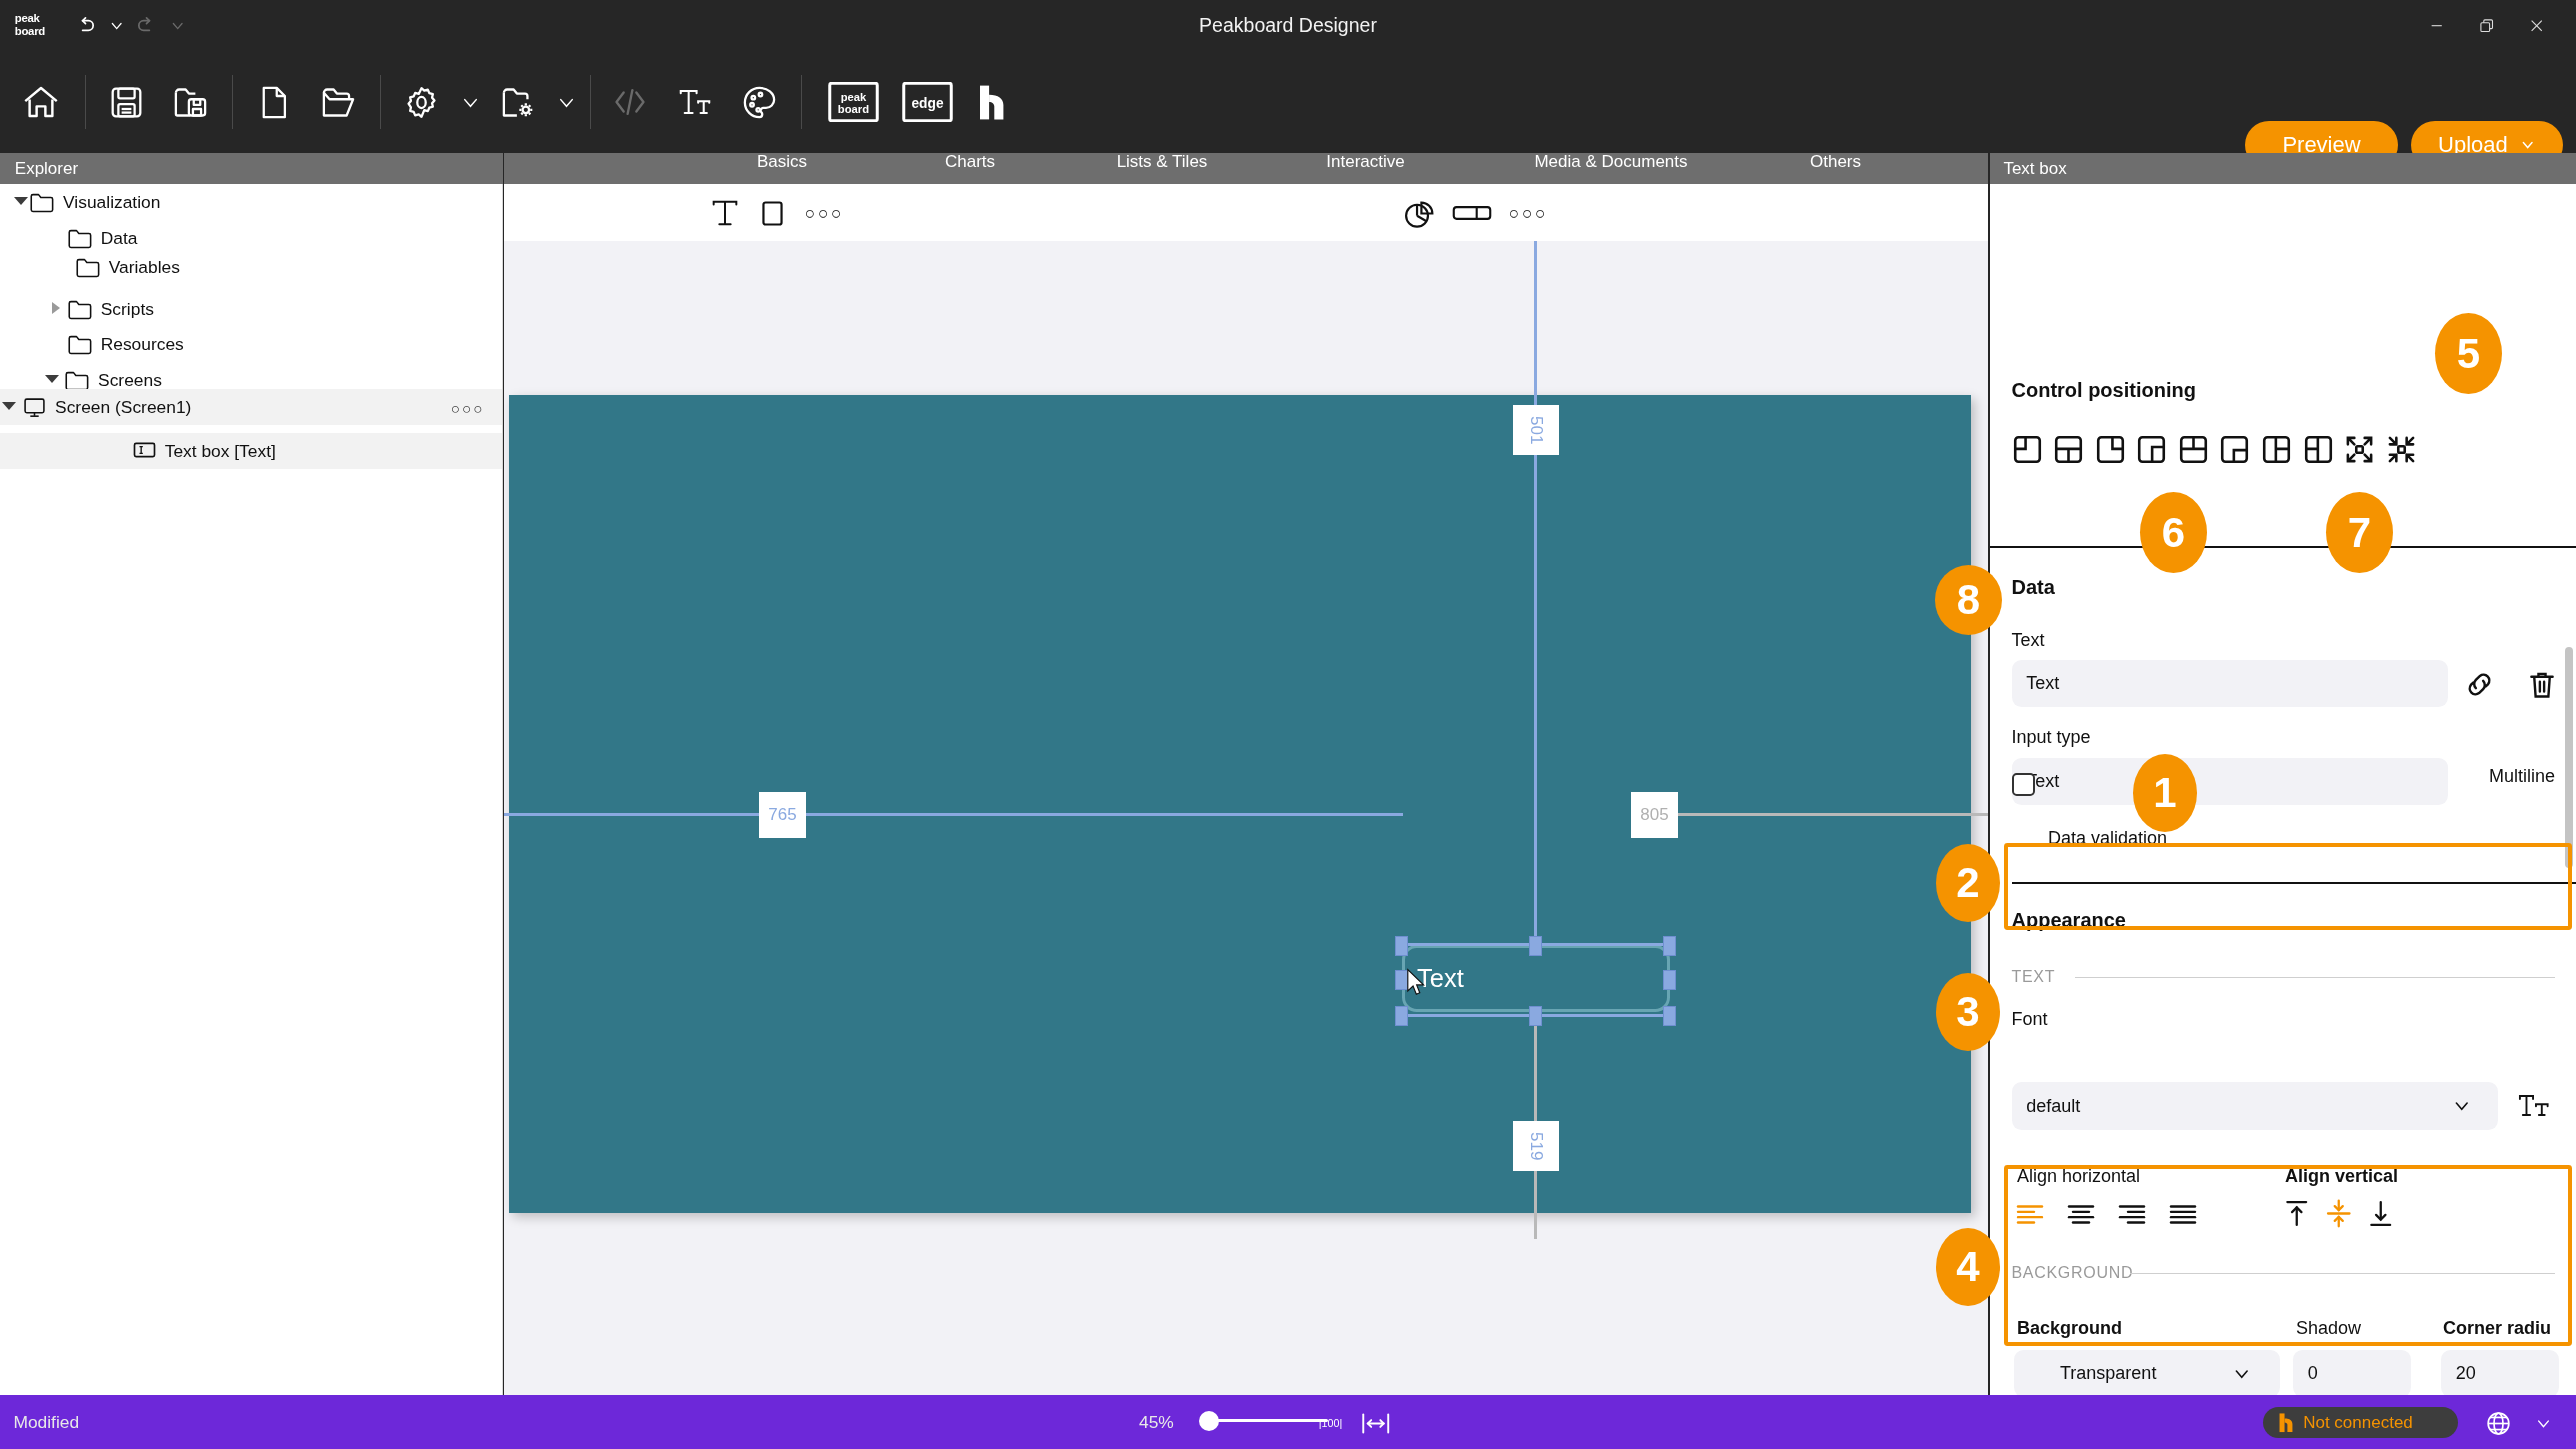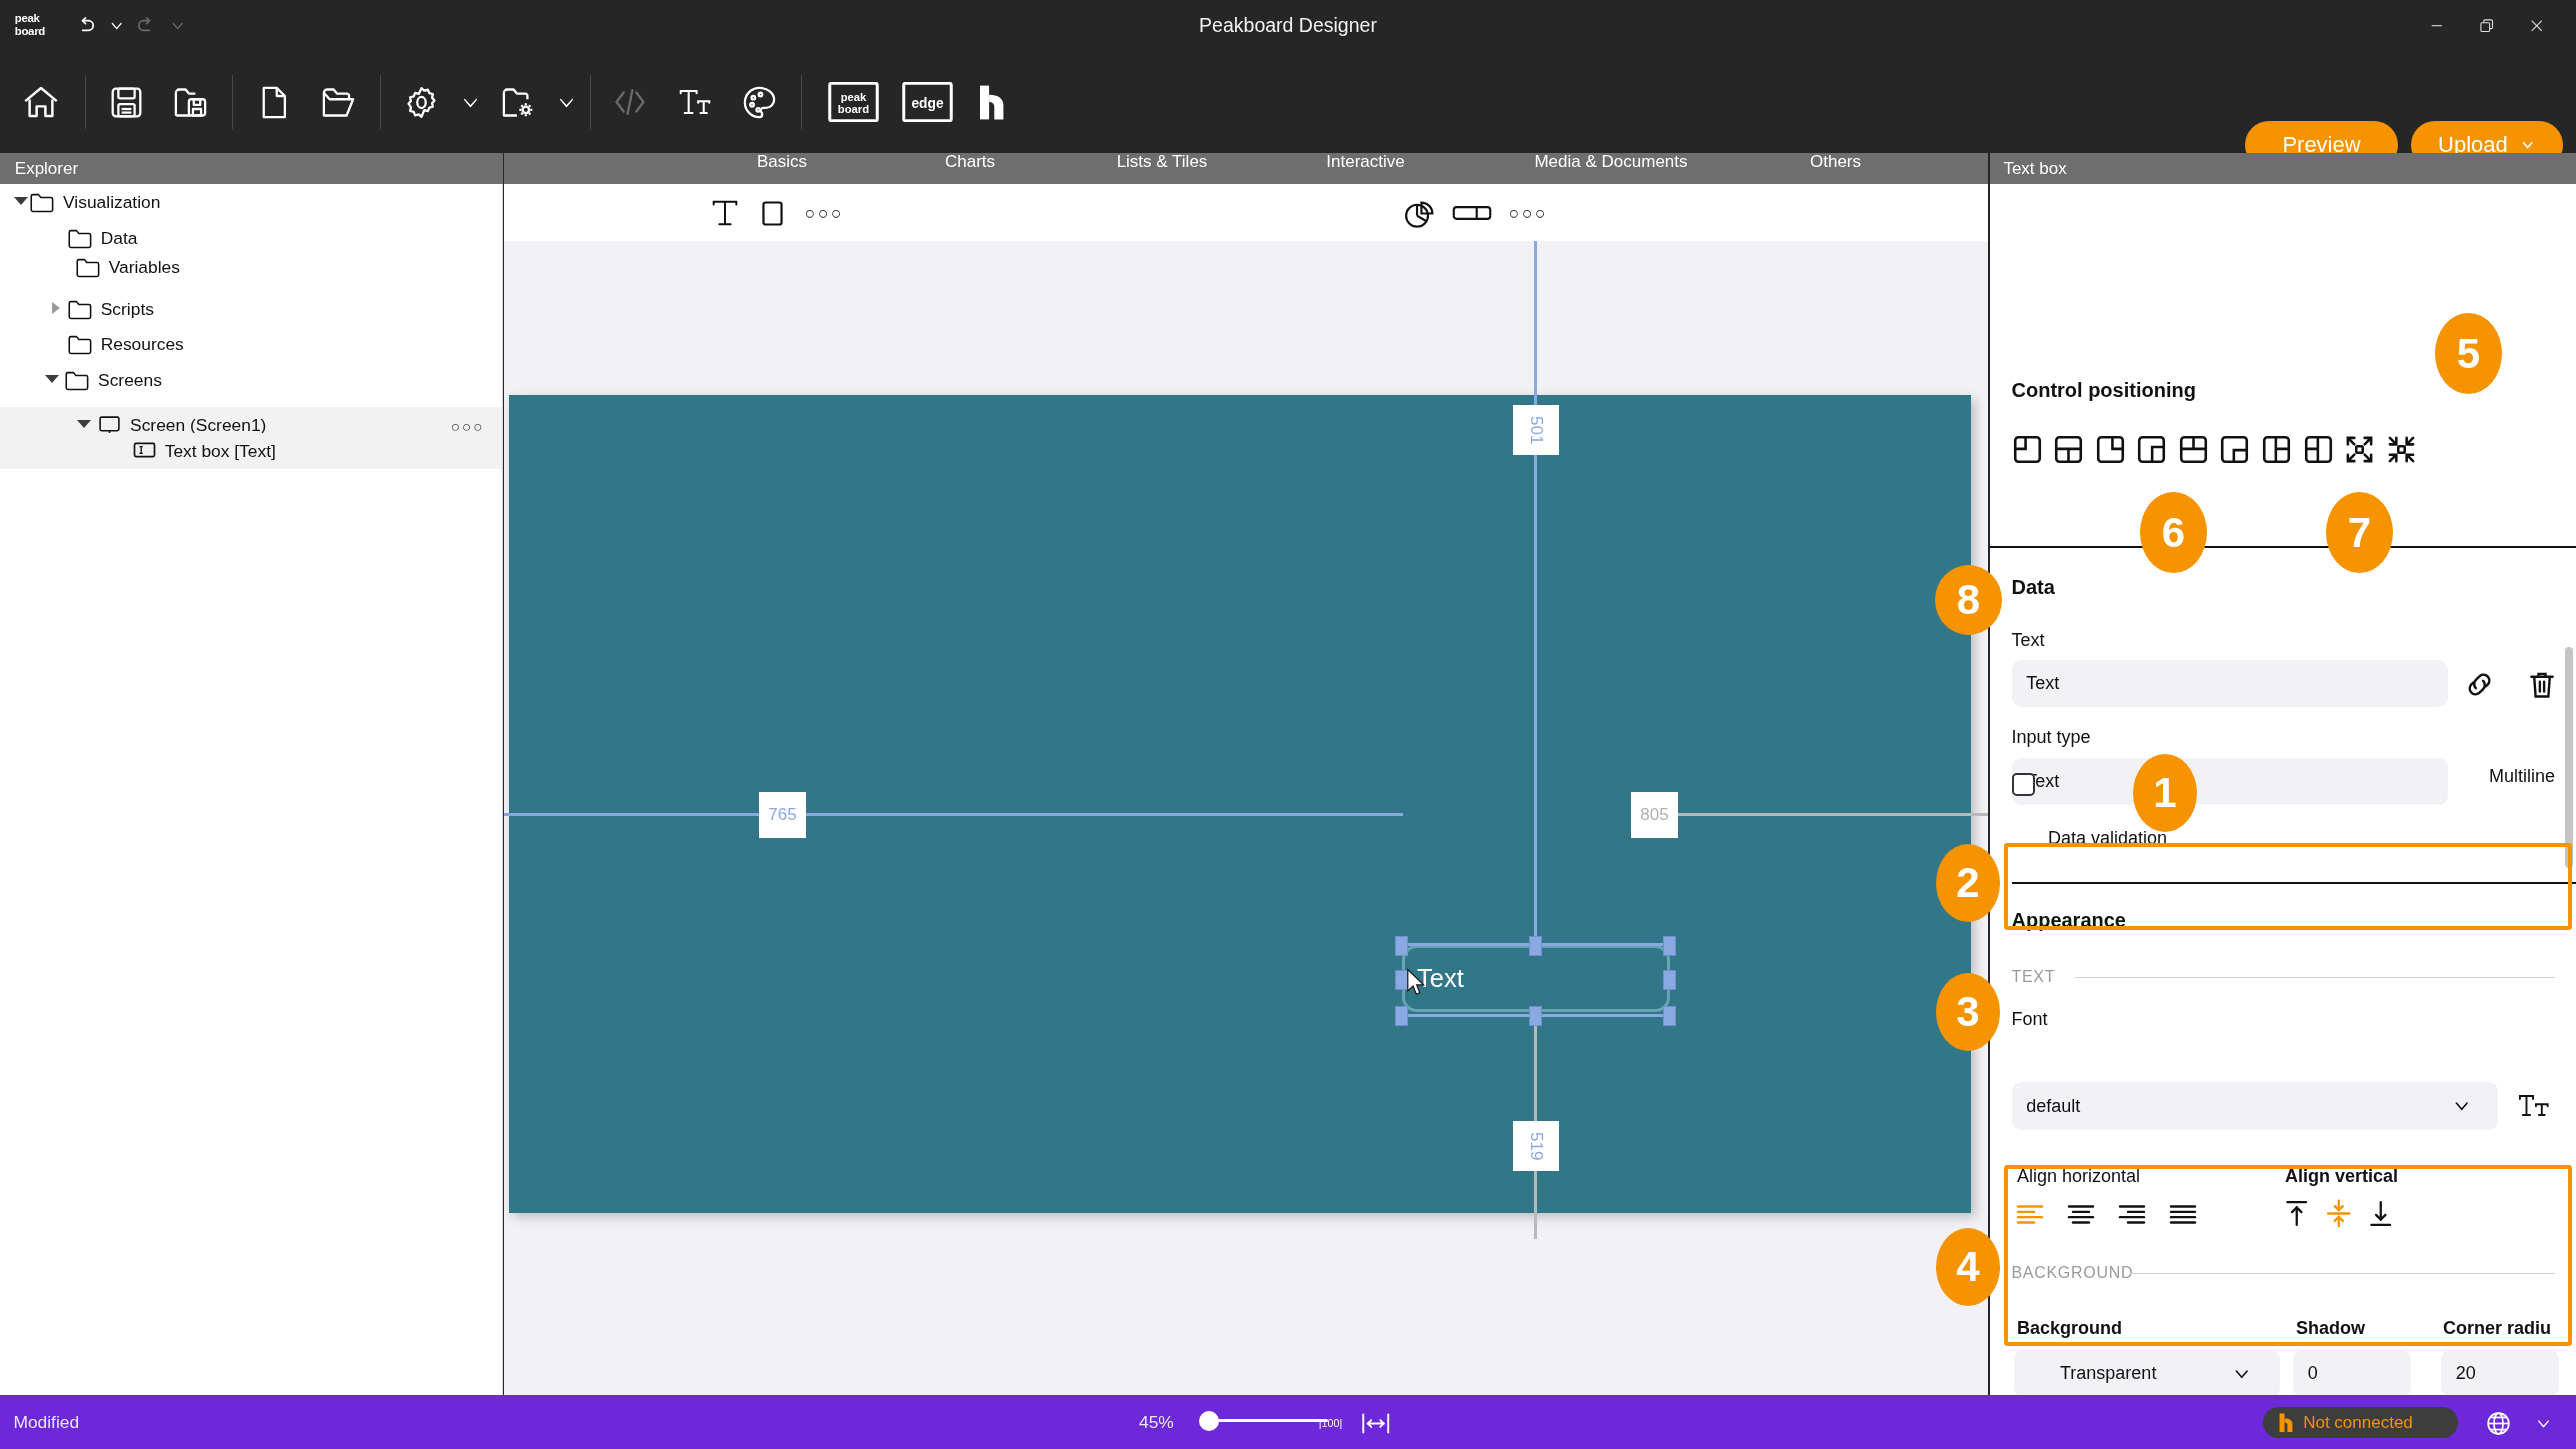--- a/index.html
+++ b/index.html
@@ -443,21 +443,21 @@
     </div>
     <div class="tree-row" style="top:178px;padding-left:43px">
       <span class="tri down"></span>
       <span class="tree-ico" style="margin-left:4px">
         <svg width="27" height="23" viewBox="0 0 24 20" fill="none" stroke="#111" stroke-width="1.4" stroke-linejoin="round">
             <path d="M2 4.5A1.5 1.5 0 0 1 3.5 3h5L10.5 5.5h9A1.5 1.5 0 0 1 21 7v9.5A1.5 1.5 0 0 1 19.5 18h-16A1.5 1.5 0 0 1 2 16.5z"></path>
           </svg>
       </span>
       <span>Screens</span>
     </div>
-    <div class="tree-row sel" style="top:223px;padding-left:75px">
+    <div class="tree-row sel" style="top:205px;">
       <span class="tri down"></span>
       <span class="tree-ico" style="margin-left:4px">
         <svg width="27" height="23" viewBox="0 0 24 22" fill="none" stroke="#111" stroke-width="1.5" stroke-linejoin="round">
             <rect x="3" y="3" width="18" height="13" rx="1.6"></rect>
             <line x1="12" y1="16" x2="12" y2="19"></line>
             <line x1="8" y1="19.3" x2="16" y2="19.3"></line>
           </svg>
       </span>
       <span>Screen (Screen1)</span>
       <span class="tree-dots">○○○</span>
@@ -731,21 +731,21 @@
           <line x1="4" y1="20" x2="18" y2="20"></line>
           <line x1="11" y1="3" x2="11" y2="16"></line>
           <polyline points="7.5 12.5 11 16 14.5 12.5"></polyline>
         </svg>
     </div>
 
     <div class="p-sec" style="left:21.5px;top:985px;top:1080px">BACKGROUND</div>
     <div class="p-secline" style="left:140px;top:1089px;width:425px"></div>
 
     <div class="p-lbl" style="left:27px;top:1134px;font-weight:bold">Background</div>
-    <div class="p-lbl" style="left:306px;top:1134px;font-weight:bold">Shadow</div>
+    <div class="p-lbl" style="left:306px;top:1134px;font-weight:normal">Shadow</div>
     <div class="p-lbl" style="left:453px;top:1134px;font-weight:bold;white-space:nowrap">Corner radiu</div>
 
     <div class="field" style="left:24px;top:1166px;width:266px;height:47px;padding-left:46px">
       <span>Transparent</span>
       <svg width="21.5" height="21.5" viewBox="0 0 24 24" fill="none" stroke="#111" stroke-width="1.8" stroke-linecap="round" style="position:absolute;right:28px">
           <polyline points="6 9 12 16 18 9"></polyline>
         </svg>
     </div>
 
     <div class="field" style="left:303px;top:1166px;width:118px;height:47px;padding-left:14.8px">

